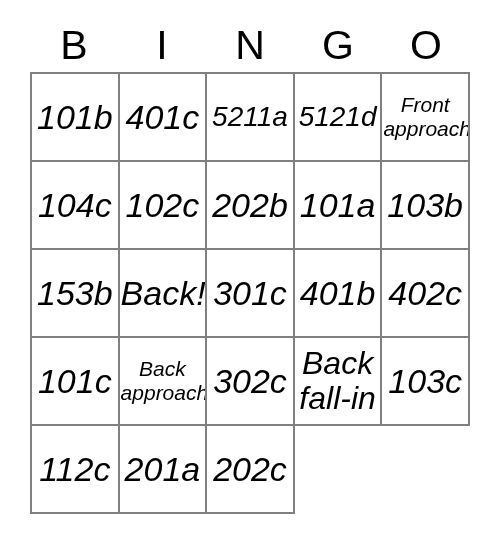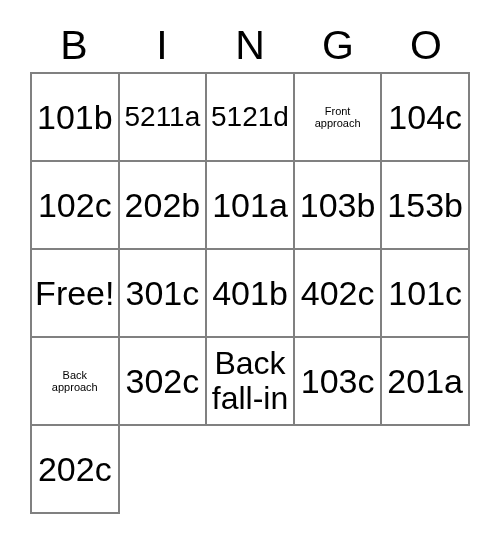--- a/index.html
+++ b/index.html
@@ -50,20 +50,21 @@
     top: 72px;
     width: 440px;
     height: 442px;
     display: grid;
     grid-template-columns: repeat(5, 1fr);
     grid-template-rows: repeat(5, 1fr);
     border-top: 2px solid #808080;
     border-left: 2px solid #808080;
     box-sizing: border-box;
     background: #ffffff;
+    font-style: italic;
   }
   .cell {
     position: relative;
     border-right: 2px solid #808080;
     border-bottom: 2px solid #808080;
     box-sizing: border-box;
     display: flex;
     align-items: center;
     justify-content: center;
     overflow: hidden;
@@ -76,39 +77,42 @@
     color: #000000;
     font-weight: 400;
     padding: 0 1px;
     box-sizing: border-box;
     white-space: pre-line;
   }
   
   .size-lg  { font-size: 34px; line-height: 1.0; }
   .size-md  { font-size: 28px; line-height: 1.0; }
   .size-two { font-size: 32px; line-height: 1.08; }
-  .size-sm  { font-size: 11px; line-height: 1.12; }
+  .size-sm  { font-size: 21px; line-height: 1.12; }
 </style>
 </head>
 <body>
 
 <div id="card">
 
   <div id="header-row">
     <div class="header-letter">B</div>
     <div class="header-letter">I</div>
     <div class="header-letter">N</div>
     <div class="header-letter">G</div>
     <div class="header-letter">O</div>
   </div>
 
   <div id="grid">
 
     <div class="cell">
         <span class="cell-text size-lg">101b</span>
+      </div>
+    <div class="cell">
+        <span class="cell-text size-lg">401c</span>
       </div>
     <div class="cell">
         <span class="cell-text size-md">5211a</span>
       </div>
     <div class="cell">
         <span class="cell-text size-md">5121d</span>
       </div>
     <div class="cell">
         <span class="cell-text size-sm">Front
 approach</span>
@@ -127,21 +131,21 @@
         <span class="cell-text size-lg">101a</span>
       </div>
 
     <div class="cell">
         <span class="cell-text size-lg">103b</span>
       </div>
     <div class="cell">
         <span class="cell-text size-lg">153b</span>
       </div>
     <div class="cell">
-        <span class="cell-text size-lg">Free!</span>
+        <span class="cell-text size-lg">Back!</span>
       </div>
     <div class="cell">
         <span class="cell-text size-lg">301c</span>
       </div>
     <div class="cell">
         <span class="cell-text size-lg">401b</span>
       </div>
 
     <div class="cell">
         <span class="cell-text size-lg">402c</span>
@@ -158,20 +162,23 @@
       </div>
     <div class="cell">
         <span class="cell-text size-two">Back
 fall-in</span>
       </div>
 
     <div class="cell">
         <span class="cell-text size-lg">103c</span>
       </div>
     <div class="cell">
+        <span class="cell-text size-lg">112c</span>
+      </div>
+    <div class="cell">
         <span class="cell-text size-lg">201a</span>
       </div>
     <div class="cell">
         <span class="cell-text size-lg">202c</span>
       </div>
   </div>
 
 </div>
 
 </body></html>

